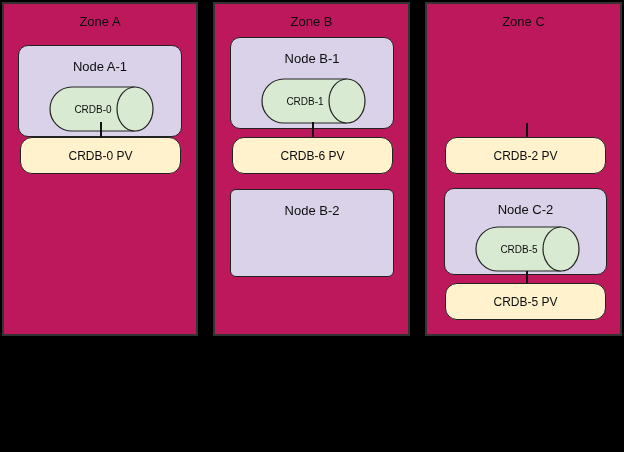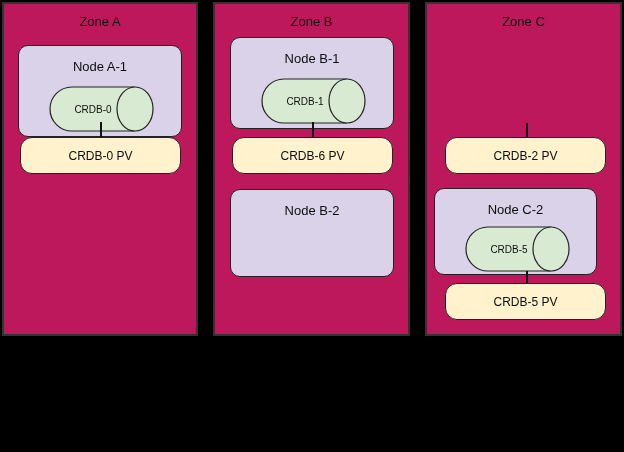--- a/index.html
+++ b/index.html
@@ -100,32 +100,32 @@
         <path d="M 86 1 H 23 A 22 22 0 0 0 23 45 H 86" fill="none" stroke="#222" stroke-width="1.2"></path>
         <ellipse cx="86" cy="23" rx="18" ry="22" fill="#d9ead3" stroke="#222" stroke-width="1.2"></ellipse>
         <text class="cyl-label" x="44" y="27" text-anchor="middle">CRDB-1</text>
       </svg>
     </div>
   </div>
   <div class="connector" style="left:97px;top:118px;height:15px;"></div>
   <div class="pv" style="left:17px;top:133px;">
     <span>CRDB-6 PV</span>
   </div>
-  <div class="node" style="left:15px;top:185px;width:164px;height:88px;">
+  <div class="node" style="left:15px;top:185px;width:164px;height:88px;border-radius:6px;">
     <div class="node-title">Node B-2</div>
   </div>
 </section>
 
 <section class="zone" style="left:425px;width:197px;">
   <div class="zone-title">Zone C</div>
   <div class="connector" style="left:99px;top:119px;height:14px;"></div>
   <div class="pv" style="left:18px;top:133px;">
     <span>CRDB-2 PV</span>
   </div>
-  <div class="node" style="left:7px;top:184px;width:163px;height:87px;">
+  <div class="node" style="left:17px;top:184px;width:163px;height:87px;">
     <div class="node-title">Node C-2</div>
     <div class="cylinder" style="left:30px;top:37px;">
       <svg viewBox="0 0 105 46">
         <path d="M 86 1 H 23 A 22 22 0 0 0 23 45 H 86 Z" fill="#d9ead3" stroke="none"></path>
         <path d="M 86 1 H 23 A 22 22 0 0 0 23 45 H 86" fill="none" stroke="#222" stroke-width="1.2"></path>
         <ellipse cx="86" cy="23" rx="18" ry="22" fill="#d9ead3" stroke="#222" stroke-width="1.2"></ellipse>
         <text class="cyl-label" x="44" y="27" text-anchor="middle">CRDB-5</text>
       </svg>
     </div>
   </div>

